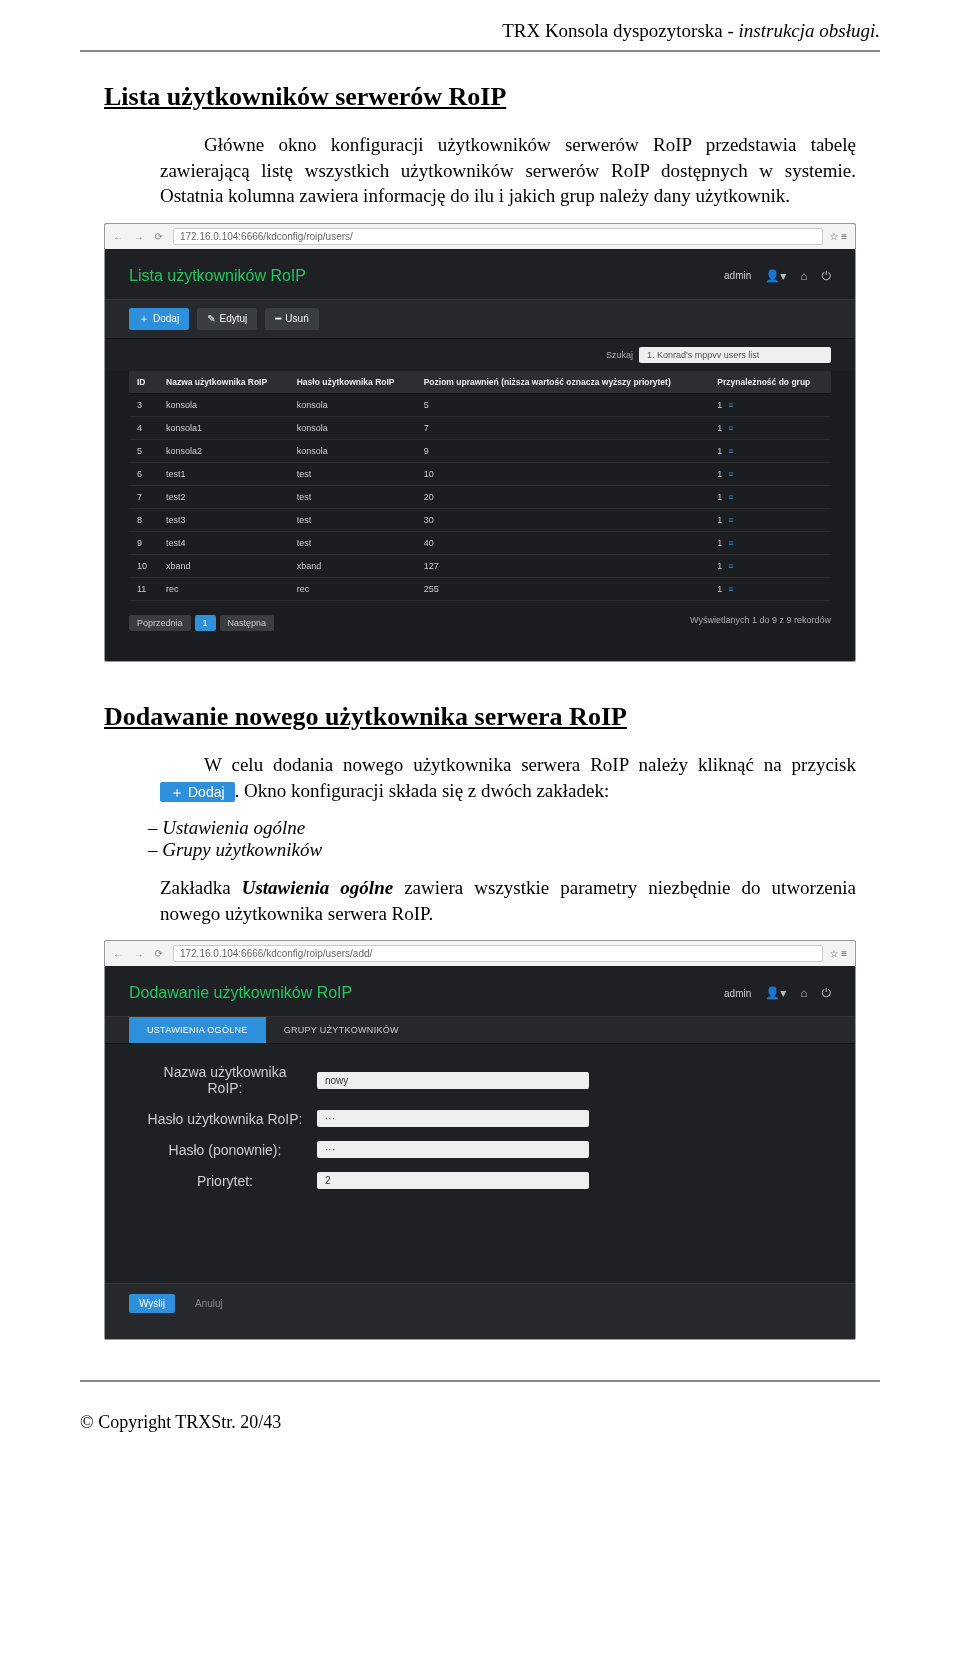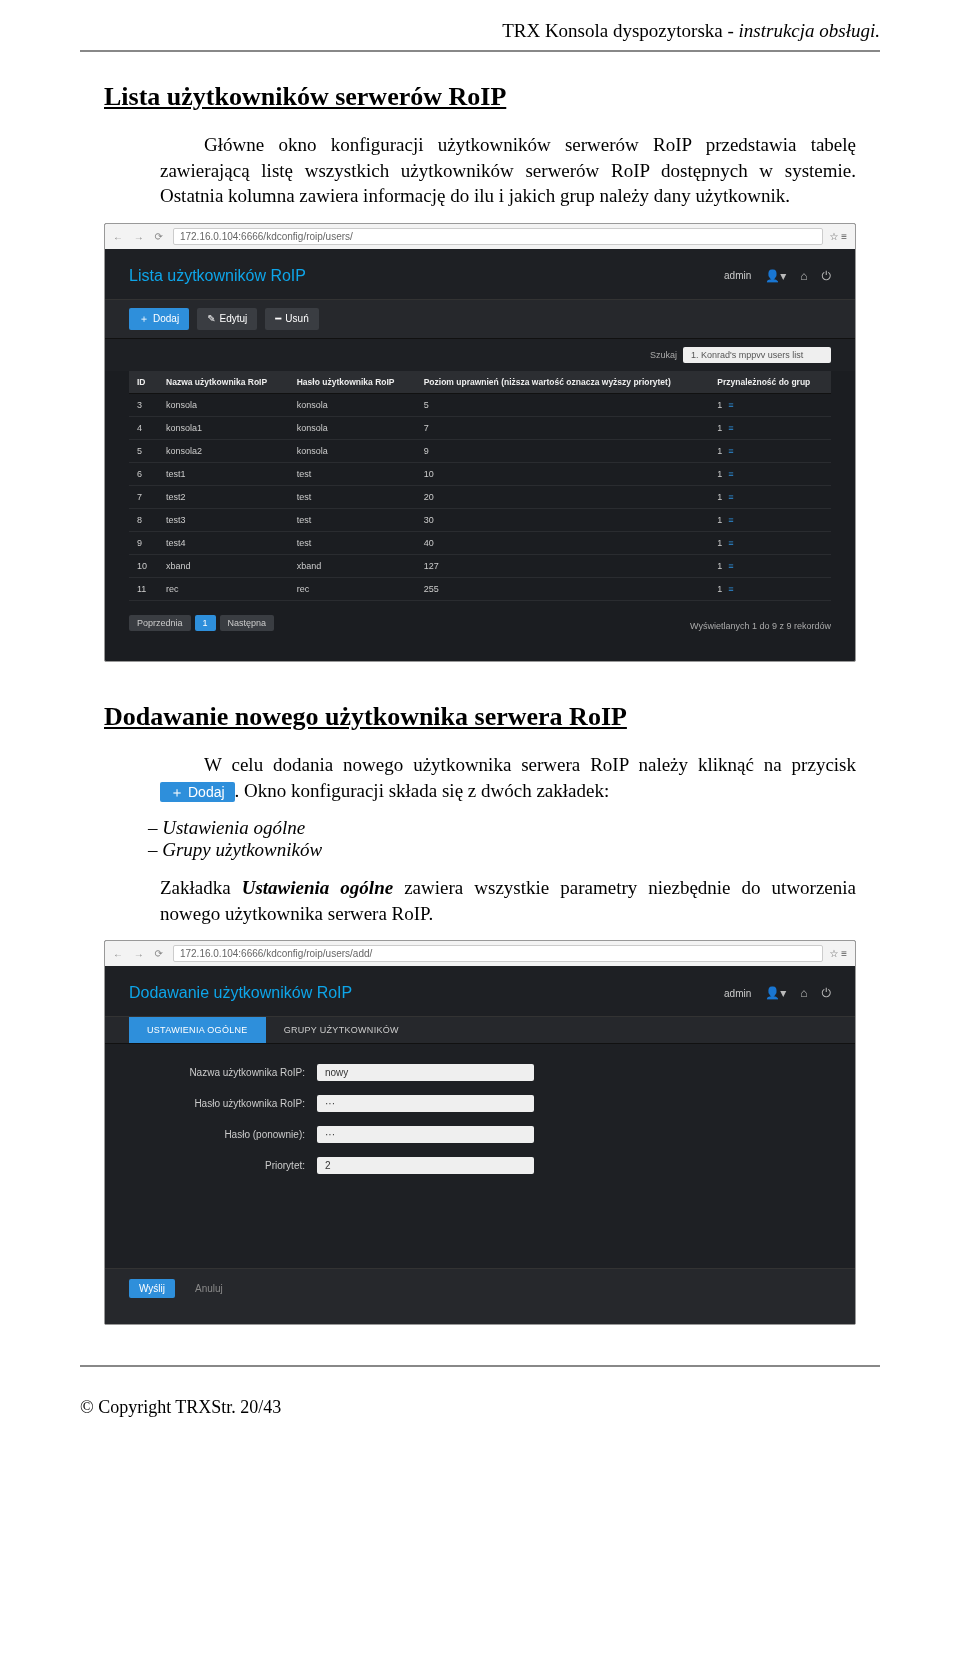--- a/index.html
+++ b/index.html
@@ -61,21 +61,21 @@
     border-radius: 2px;
     color: #666;
   }
   .app-header {
     display: flex;
     justify-content: space-between;
     align-items: center;
     padding: 18px 24px 14px 24px;
     background: #1e2024;
   }
-  .app-title { font-size: 16px; color: #0ea5e9; font-weight: 300; }
+  .app-title { font-size: 16px; color: #22c55e; font-weight: 300; }
   .header-right { display: flex; align-items: center; gap: 14px; font-size: 10px; color: #ccc; }
   .header-right .icon { color: #bbb; font-size: 12px; }
   .toolbar {
     background: #26282c;
     padding: 8px 24px;
     display: flex;
     gap: 8px;
     border-top: 1px solid #333;
     border-bottom: 1px solid #111;
   }
@@ -98,21 +98,21 @@
     background: #1e2024;
     align-items: center;
     gap: 6px;
     font-size: 9px;
     color: #aaa;
   }
   .search-row .searchbox {
     background: #efefef;
     color: #555;
     padding: 3px 8px;
-    width: 148px;
+    width: 192px;
     border-radius: 2px;
     font-size: 9px;
   }
   table.data {
     width: calc(100% - 48px);
     margin: 0 24px 8px 24px;
     border-collapse: collapse;
     font-size: 9px;
     color: #ccc;
   }
@@ -128,21 +128,21 @@
     margin-left: 28px;
   }
   table.data td {
     padding: 6px 8px;
     border-bottom: 1px solid #2a2c30;
   }
   .group-icon { color: #2e8fdb; margin-left: 6px; }
   .pager-row {
     display: flex;
     justify-content: space-between;
-    align-items: flex-end;
+    align-items: flex-start;
     padding: 6px 24px 30px 24px;
     font-size: 9px;
     color: #aaa;
   }
   .pager { display: flex; gap: 4px; align-items: center; }
   .pager .page-btn { background: #3a3d42; padding: 3px 8px; border-radius: 2px; color: #ccc; }
   .pager .page-num { background: #2e8fdb; padding: 3px 8px; border-radius: 2px; color: #fff; }
   .inline-btn {
     display: inline-flex;
     align-items: center;
@@ -172,26 +172,26 @@
   .tab {
     padding: 8px 18px;
     font-size: 9px;
     color: #ccc;
     text-transform: uppercase;
     letter-spacing: .3px;
   }
   .tab.active { background: #2e8fdb; color: #fff; }
   .form-area { padding: 20px 40px 80px 40px; background: #1e2024; }
   .form-row { display: flex; align-items: center; gap: 12px; margin-bottom: 14px; }
-  .form-row label { width: 160px; text-align: right; font-size: 10px; color: #ccc; }
+  .form-row label { width: 160px; text-align: center; font-size: 14px; color: #ccc; }
   .form-row .input {
     background: #efefef;
     color: #333;
     padding: 3px 8px;
-    width: 217px;
+    width: 272px;
     border-radius: 2px;
     font-size: 10px;
     min-height: 16px;
   }
   .form-actions-bar {
     background: #26282c;
     border-top: 1px solid #333;
     padding: 10px 24px 26px 24px;
     display: flex;
     gap: 12px;

